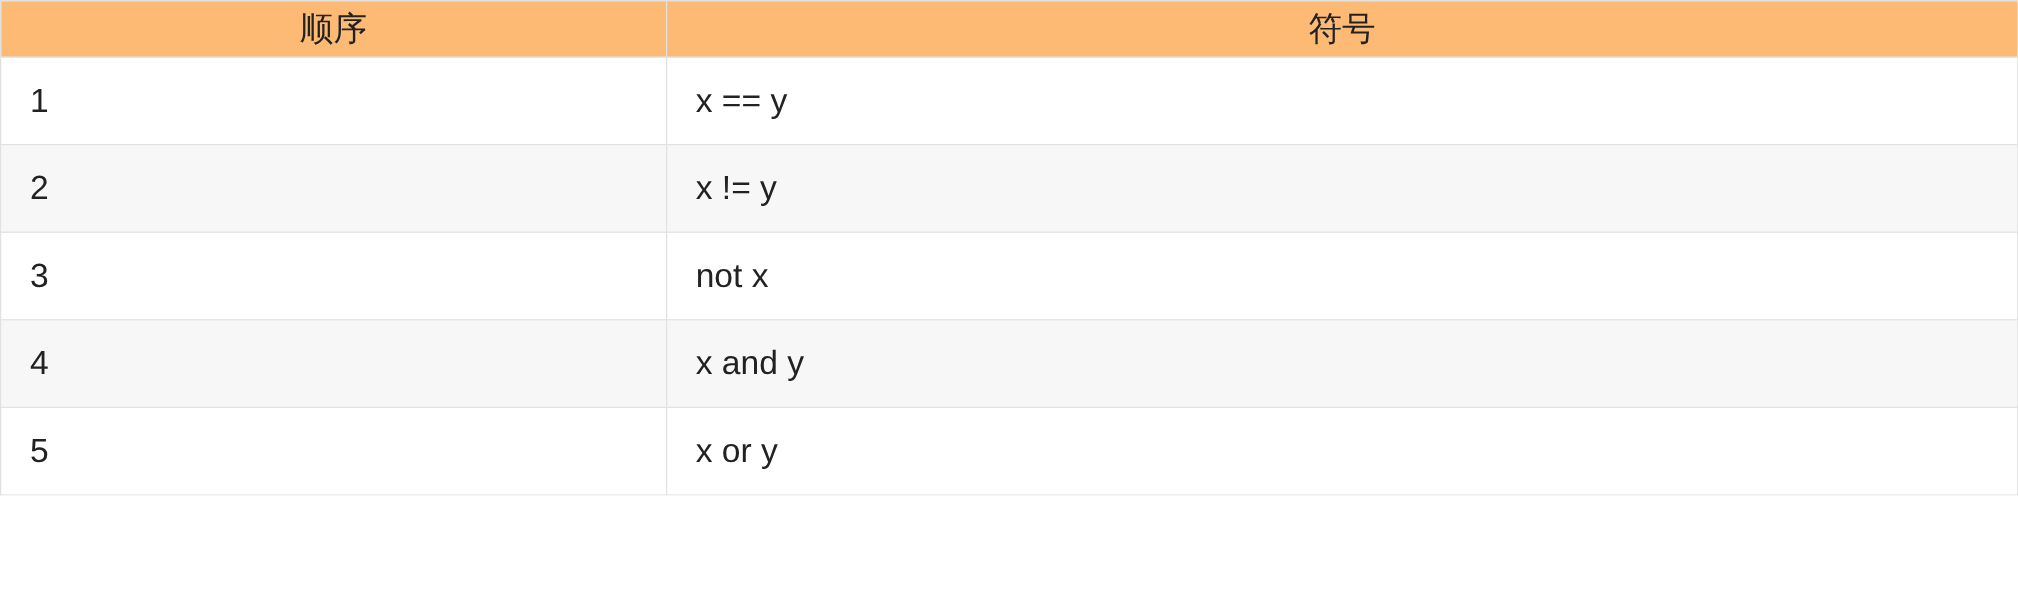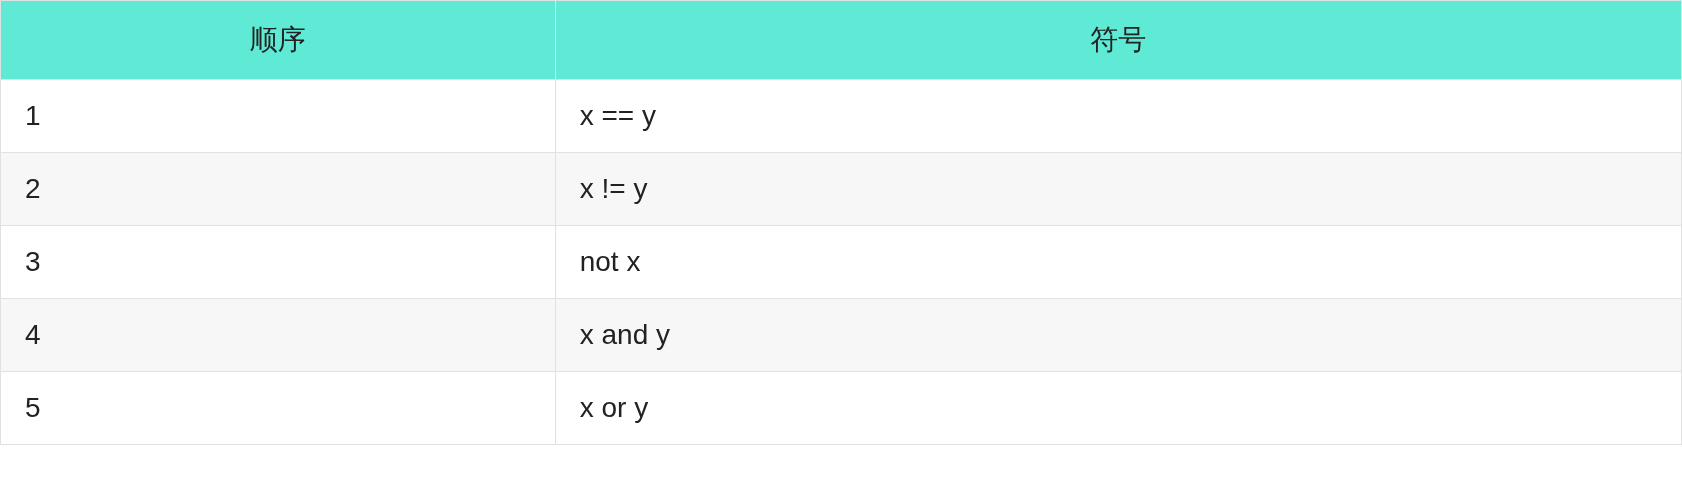--- a/index.html
+++ b/index.html
@@ -15,23 +15,23 @@
     table {
       width: 100%;
       border-collapse: collapse;
       background: #ffffff;
     }
     th {
       font-weight: 400;
       font-size: 28px;
       color: #222222;
       text-align: center;
-      padding: 20px 24px;
+      padding: 4px 24px;
       border: 1px solid #e1e1e1;
-      background: #5eead4;
+      background: #fdba74;
     }
     td {
       font-size: 28px;
       color: #222222;
       text-align: left;
       padding: 20px 24px;
       border: 1px solid #e1e1e1;
     }
     tbody tr:nth-child(odd) {
       background: #ffffff;

